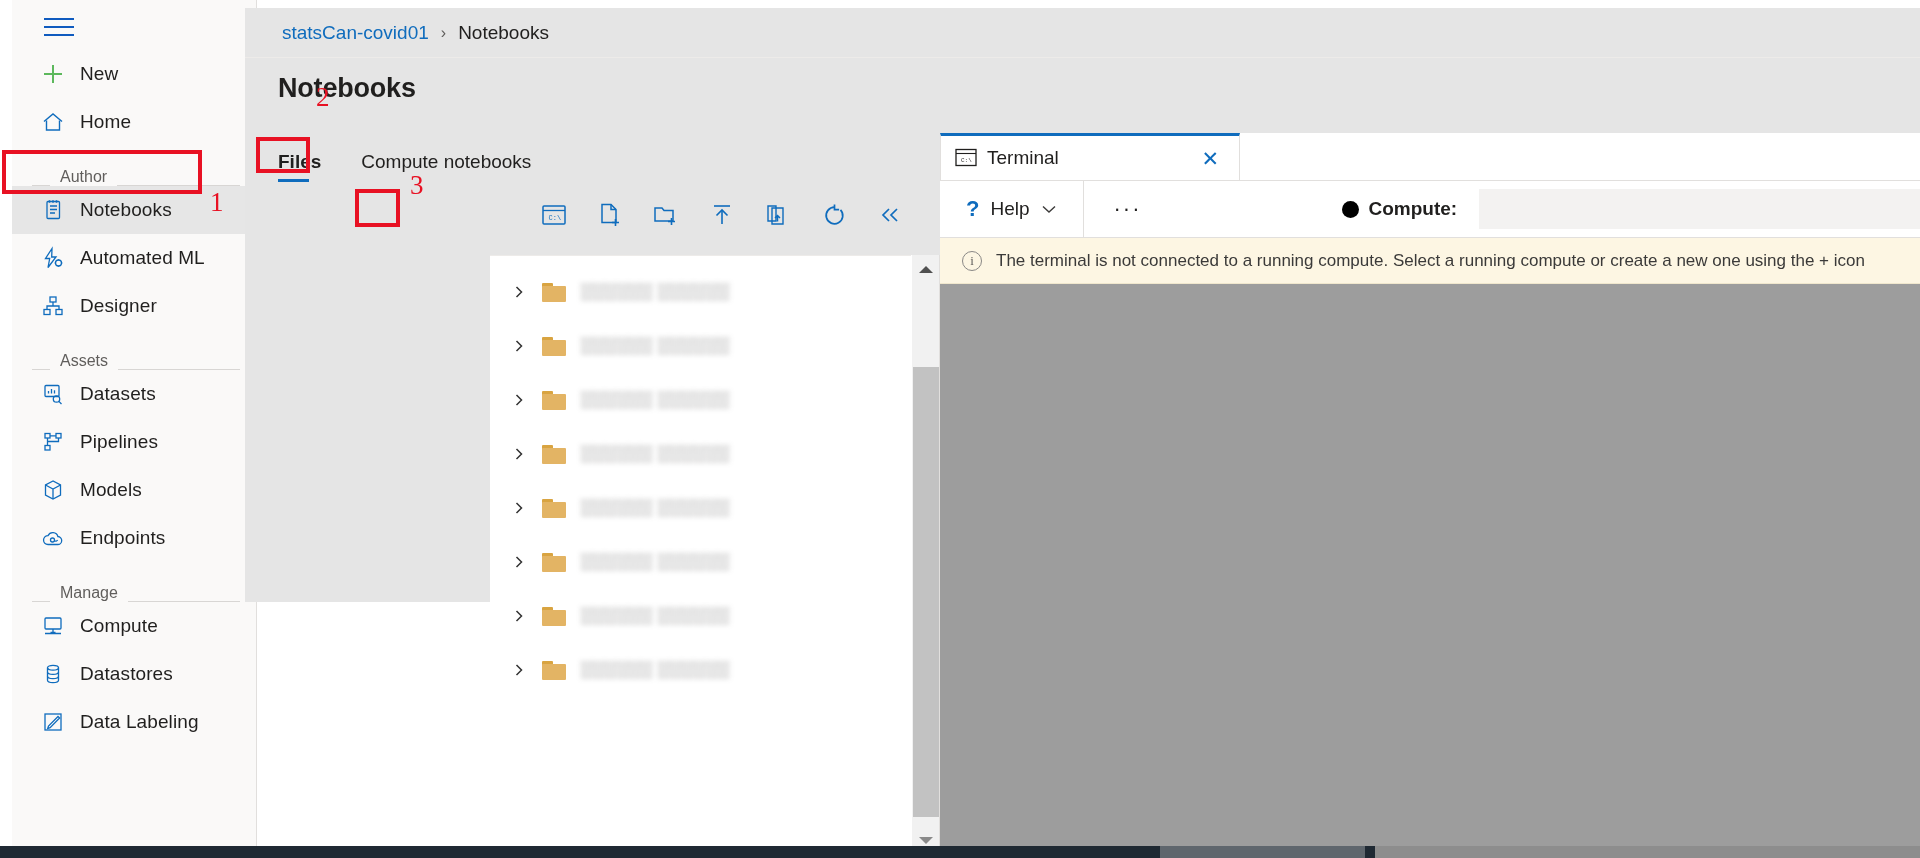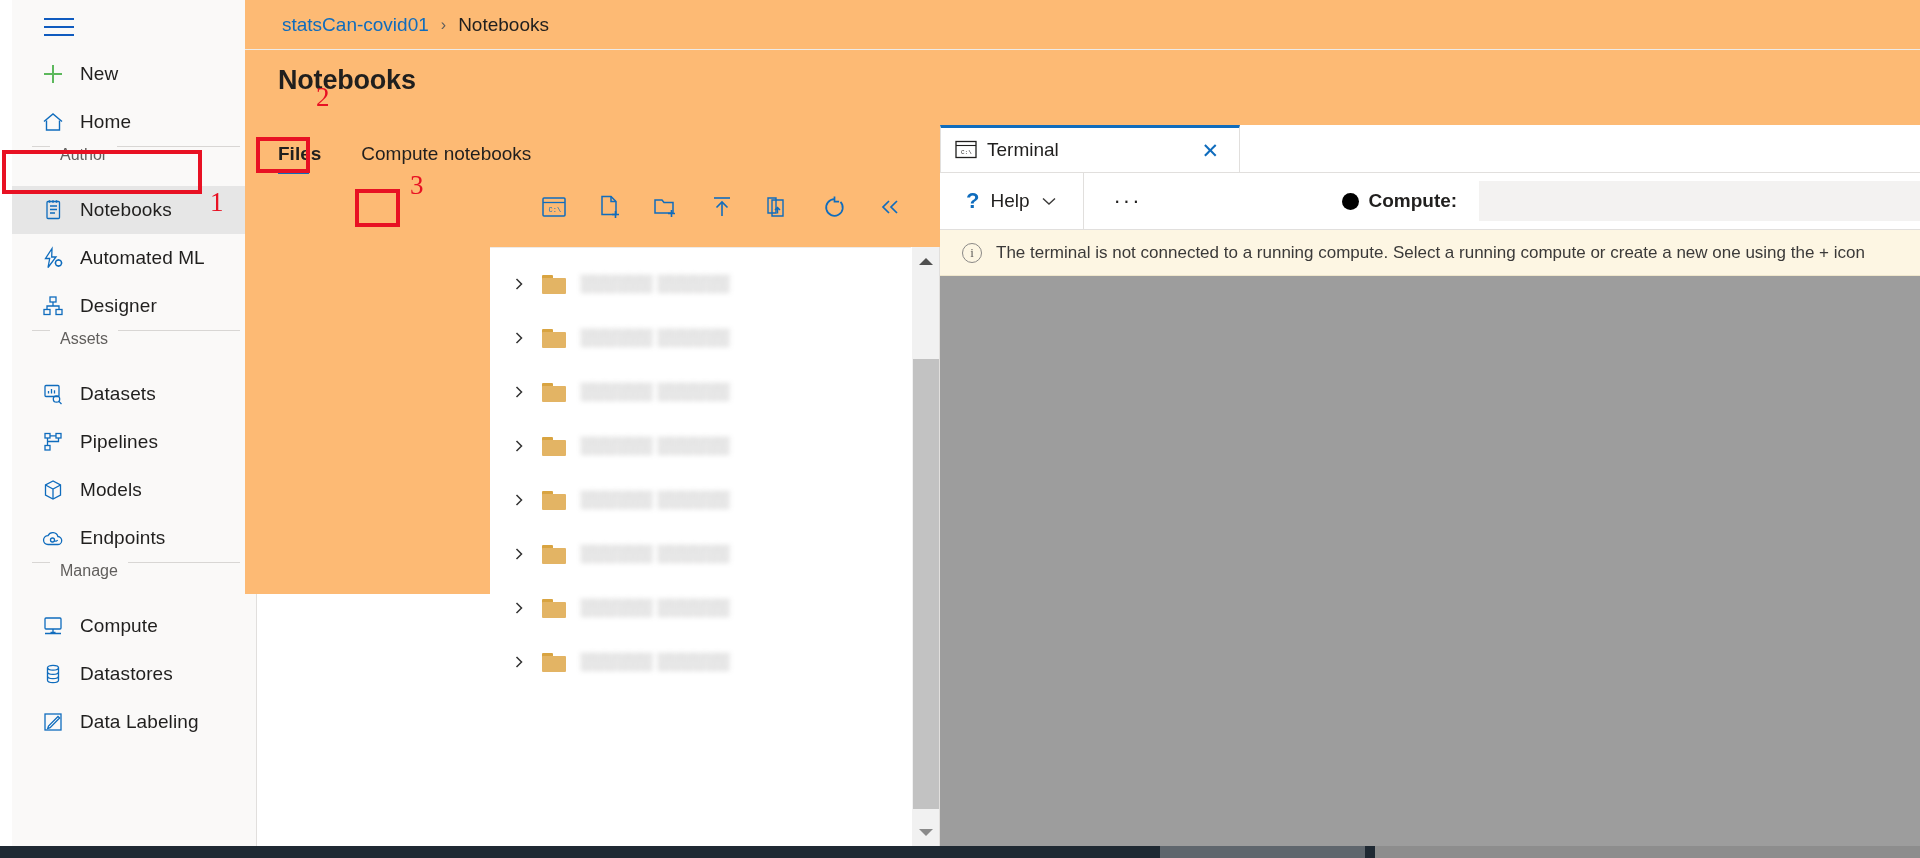--- a/index.html
+++ b/index.html
@@ -42,21 +42,21 @@
   .nav-item.selected { background: #e6e6e6; }
   .nav-icon {
     width: 26px; height: 26px;
     display: flex; align-items: center; justify-content: center;
     flex: 0 0 26px;
   }
   .nav-icon svg { display: block; }
   .nav-label { white-space: nowrap; letter-spacing: 0.1px; }
 
   .nav-group {
-    display: flex; align-items: flex-start; gap: 10px;
+    display: flex; align-items: flex-end; gap: 10px;
     height: 40px; padding: 0 16px 0 20px;
     font-size: 16px; color: #605e5c;
   }
   .nav-group .rule { flex: 1 1 auto; height: 1px; background: #d8d6d4; }
   .nav-group .rule.left { flex: 0 0 18px; }
 
   
   .annot-box {
     position: absolute;
     border: 4px solid #e81123;
@@ -68,23 +68,23 @@
     color: #e81123;
     font-family: "Liberation Serif", serif;
     font-size: 27px;
     font-weight: 400;
     z-index: 41;
     pointer-events: none;
   }
 
   
   .main {
-    position: absolute; left: 245px; top: 0;
+    position: absolute; left: 245px; top: 8px;
     width: 1675px; height: 594px;
-    background: #fdba74;
+    background: #e5e5e5;
   }
   .breadcrumb {
     height: 50px;
     display: flex; align-items: center;
     padding-left: 37px;
     gap: 12px;
     font-size: 19px;
     border-bottom: 1px solid #edebe9;
   }
   .crumb-link { color: #0f6cbd; cursor: pointer; }

